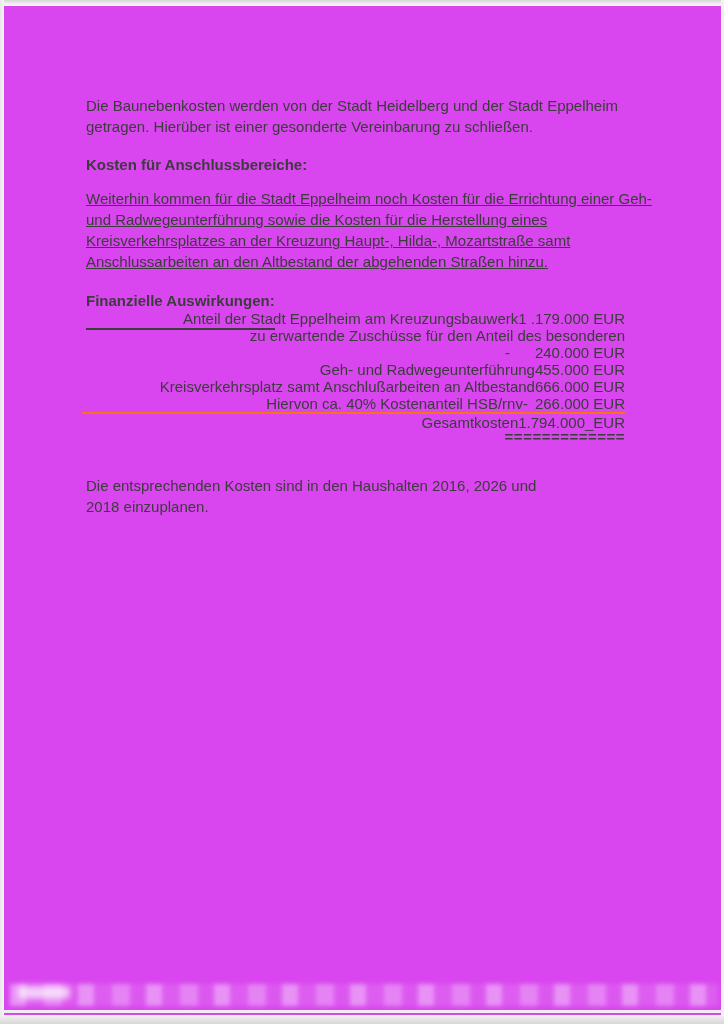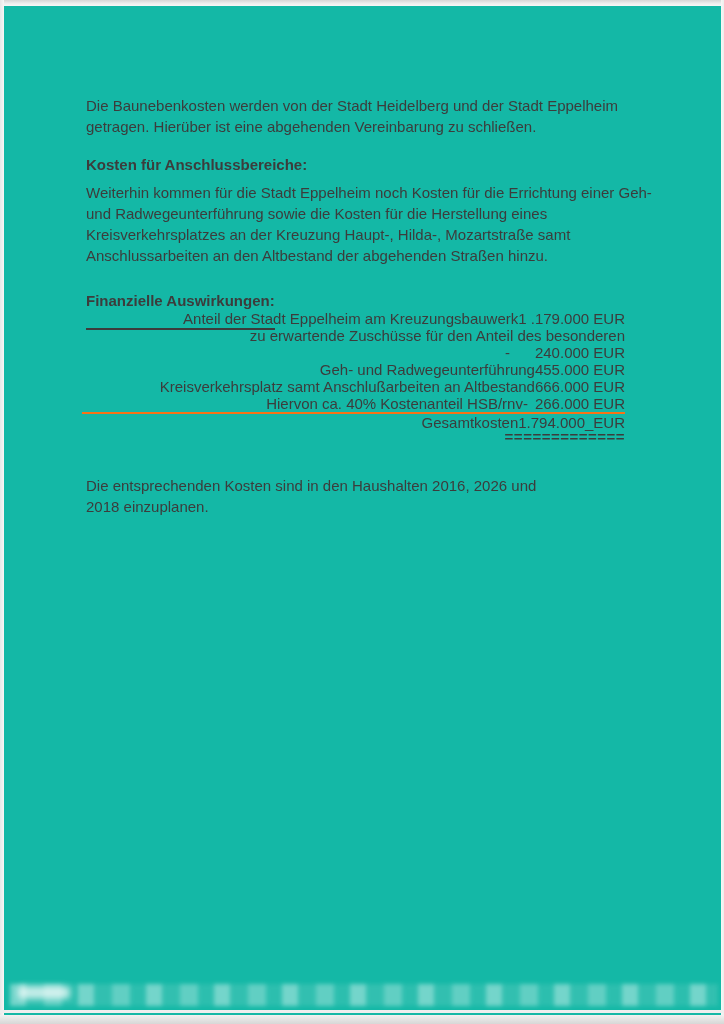--- a/index.html
+++ b/index.html
@@ -4,21 +4,21 @@
 <style>
   html, body {
     margin: 0;
     padding: 0;
     background: #f2f2f2;
   }
   .sheet {
     position: relative;
     width: 724px;
     height: 1024px;
-    background: #14b8a6;
+    background: #d946ef;
     font-family: "Liberation Sans", "DejaVu Sans", sans-serif;
     color: #3c3c3c;
     overflow: hidden;
   }
   
   .edge-top {
     position: absolute; top: 0; left: 0; right: 0; height: 6px;
     background: linear-gradient(#d6d6d6, #efefef 60%, #f7f7f6);
   }
   .edge-left {
@@ -57,21 +57,21 @@
     position: absolute;
     left: 86px;
     right: 99px;
     font-size: 15px;
     line-height: 21px;
   }
   .block .line { display: block; white-space: nowrap; }
 
   .p1 { top: 80px; }
   .h-anschluss { top: 142px; font-weight: 700; }
-  .p2 { top: 167px; }
+  .p2 { top: 173px; text-decoration: underline; }
   .h-finanzen { top: 278px; font-weight: 700; }
   .h-finanzen .u {
     display: inline-block;
     border-bottom: 2px solid #3c3c3c;
     padding-bottom: 17px;
   }
   .p3 { top: 460px; }
 
   
   .cost-table { top: 310px; line-height: 17px; }
@@ -103,21 +103,21 @@
 <body>
 
 <div class="sheet">
 
   <div class="edge-top"></div>
   <div class="edge-left"></div>
   <div class="edge-right"></div>
 
   <p class="block p1">
     <span class="line">Die Baunebenkosten werden von der Stadt Heidelberg und der Stadt Eppelheim</span>
-    <span class="line">getragen. Hierüber ist eine abgehenden Vereinbarung zu schließen.</span>
+    <span class="line">getragen. Hierüber ist einer gesonderte Vereinbarung zu schließen.</span>
   </p>
 
   <h2 class="block h-anschluss">Kosten für Anschlussbereiche:</h2>
 
   <p class="block p2">
     <span class="line">Weiterhin kommen für die Stadt Eppelheim noch Kosten für die Errichtung einer Geh-</span>
     <span class="line">und Radwegeunterführung sowie die Kosten für die Herstellung eines</span>
     <span class="line">Kreisverkehrsplatzes an der Kreuzung Haupt-, Hilda-, Mozartstraße samt</span>
     <span class="line">Anschlussarbeiten an den Altbestand der abgehenden Straßen hinzu.</span>
   </p>

